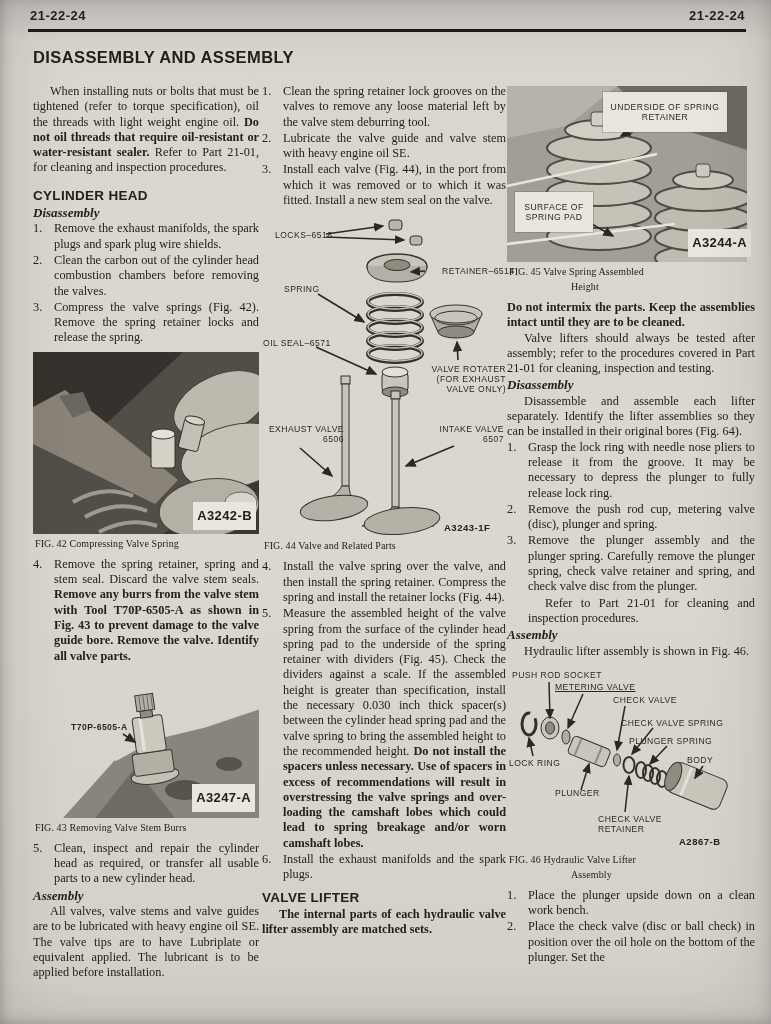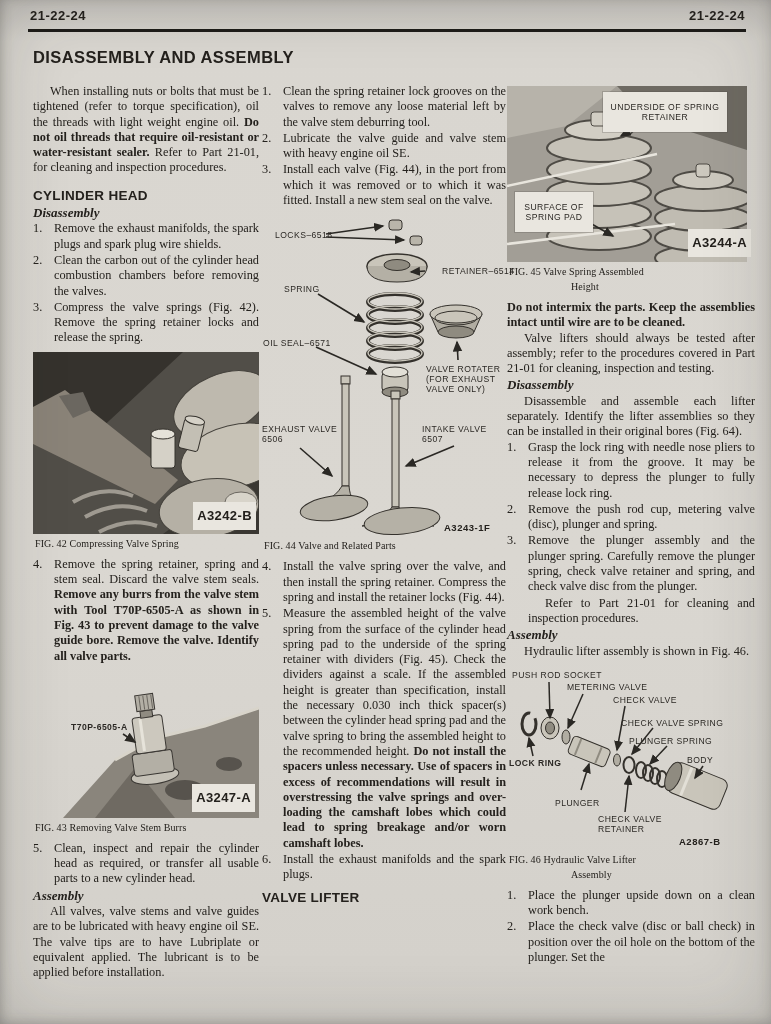--- a/index.html
+++ b/index.html
@@ -36,21 +36,21 @@
   .li .num{flex:none; width:21px;}
   .li .it{flex:1;}
   .cont{padding-left:21px;}
   
   figure.fig{position:relative; margin:6px 0 2px 0; padding:0;}
   .caption{font-family:Liberation Serif, serif; font-size:10px; line-height:15px;
     margin:2px 0 6px 2px; letter-spacing:.1px;}
   .caption .cl2{display:block; padding-left:62px;}
   .fig-label{position:absolute; font-family:"Liberation Sans", sans-serif; font-size:8.6px;
     letter-spacing:.45px; color:#2b2824; line-height:10px; white-space:nowrap;}
-  .fig-label.wrap{white-space:normal; text-align:left;}
+  .fig-label.wrap{white-space:normal; text-align:right;}
   .fig-label.boxed{background:#e9e6df; padding:10px 3px; box-shadow:0 0 0 1px rgba(80,76,70,.25); text-align:center; white-space:normal;}
   .code-box{position:absolute; font-family:"Liberation Sans", sans-serif; font-size:13px; font-weight:bold;
     background:#e9e6df; color:#24211d; padding:8px 4px; line-height:12px; letter-spacing:.4px;}
   .code-plain{position:absolute; font-family:"Liberation Sans", sans-serif; font-size:9.5px; font-weight:bold; letter-spacing:.5px;}
   svg{display:block;}
 </style>
 </head>
 <body>
 
 <div class="page">
@@ -240,20 +240,21 @@
     </div>
     <div class="li">
       <span class="num">5.</span>
       <span class="it just"><span>Measure the assembled height of the valve spring from the surface of the cylinder head spring pad to the underside of the spring retainer with dividers (Fig. 45). Check the dividers against a scale. If the assembled height is greater than specification, install the necessary 0.030 inch thick spacer(s) between the cylinder head spring pad and the valve spring to bring the assembled height to the recommended height. </span><b>Do not install the spacers unless necessary. Use of spacers in excess of recommendations will result in overstressing the valve springs and over-loading the camshaft lobes which could lead to spring breakage and/or worn camshaft lobes.</b></span>
     </div>
     <div class="li">
       <span class="num">6.</span>
       <span class="it just">Install the exhaust manifolds and the spark plugs.</span>
     </div>
     <div class="section-head">VALVE LIFTER</div>
+    <p class="just indent"><b>The internal parts of each hydraulic valve lifter assembly are matched sets.</b></p>
   </div>
 
   <div class="col col3">
 
     <figure class="fig" style="margin-top:0;">
       <svg width="240" height="176" viewBox="0 0 240 176">
         <defs>
             <marker id="ah4" markerWidth="8" markerHeight="8" refX="6" refY="3" orient="auto">
               <path d="M0,0L7,3L0,6z" fill="#2a2824"></path>
             </marker>
@@ -285,21 +286,21 @@
       </svg>
       <span class="fig-label boxed" style="left:96px; top:6px; width:118px;">UNDERSIDE OF SPRING RETAINER</span>
       <span class="fig-label boxed" style="left:8px; top:106px; width:72px;">SURFACE OF SPRING PAD</span>
       <span class="code-box" style="right:4px; bottom:5px;">A3244-A</span>
     </figure>
     <div class="caption">
       <span class="cl1">FIG. 45 Valve Spring Assembled</span>
       <span class="cl2">Height</span>
     </div>
 
-    <p class="just"><b>Do not intermix the parts. Keep the assemblies intact until wire are to be cleaned.</b></p>
+    <p class="just"><b>Do not intermix the parts. Keep the assemblies intact until they are to be cleaned.</b></p>
     <p class="just indent">Valve lifters should always be tested after assembly; refer to the procedures covered in Part 21-01 for cleaning, inspection and testing.</p>
     <div class="sub-head">Disassembly</div>
     <p class="just indent">Disassemble and assemble each lifter separately. Identify the lifter assemblies so they can be installed in their original bores (Fig. 64).</p>
 
     <div class="li">
       <span class="num">1.</span>
       <span class="it just">Grasp the lock ring with needle nose pliers to release it from the groove. It may be necessary to depress the plunger to fully release lock ring.</span>
     </div>
     <div class="li">
       <span class="num">2.</span>
@@ -346,27 +347,27 @@
         <line x1="76" y1="32" x2="61" y2="66" stroke="#2a2824" stroke-width="1.5" marker-end="url(#ah5)"></line>
         <line x1="118" y1="44" x2="110" y2="88" stroke="#2a2824" stroke-width="1.5" marker-end="url(#ah5)"></line>
         <line x1="146" y1="66" x2="125" y2="92" stroke="#2a2824" stroke-width="1.5" marker-end="url(#ah5)"></line>
         <line x1="160" y1="84" x2="143" y2="102" stroke="#2a2824" stroke-width="1.5" marker-end="url(#ah5)"></line>
         <line x1="196" y1="104" x2="188" y2="116" stroke="#2a2824" stroke-width="1.5" marker-end="url(#ah5)"></line>
         <line x1="26" y1="94" x2="22" y2="76" stroke="#2a2824" stroke-width="1.5" marker-end="url(#ah5)"></line>
         <line x1="74" y1="128" x2="82" y2="102" stroke="#2a2824" stroke-width="1.5" marker-end="url(#ah5)"></line>
         <line x1="118" y1="150" x2="122" y2="114" stroke="#2a2824" stroke-width="1.5" marker-end="url(#ah5)"></line>
       </svg>
       <span class="fig-label" style="left:5px;  top:8px;">PUSH ROD SOCKET</span>
-      <span class="fig-label" style="left:60px; top:20px;">METERING VALVE</span>
+      <span class="fig-label" style="left:48px; top:20px;text-decoration:underline;">METERING VALVE</span>
       <span class="fig-label" style="left:106px;top:33px;">CHECK VALVE</span>
       <span class="fig-label" style="left:114px;top:56px;">CHECK VALVE SPRING</span>
       <span class="fig-label" style="left:122px;top:74px;">PLUNGER SPRING</span>
       <span class="fig-label" style="left:180px;top:93px;text-align:right;">BODY</span>
-      <span class="fig-label" style="left:2px;  top:96px;font-weight:bold;">LOCK RING</span>
-      <span class="fig-label" style="left:48px; top:136px;">PLUNGER</span>
+      <span class="fig-label" style="left:2px;  top:96px;">LOCK RING</span>
+      <span class="fig-label" style="left:48px; top:126px;">PLUNGER</span>
       <span class="fig-label wrap" style="left:91px; top:152px; width:80px; text-align:left;">CHECK VALVE RETAINER</span>
       <span class="code-plain" style="left:172px; top:172px;">A2867-B</span>
     </figure>
     <div class="caption">
       <span class="cl1">FIG. 46 Hydraulic Valve Lifter</span>
       <span class="cl2">Assembly</span>
     </div>
 
     <div class="li">
       <span class="num">1.</span>

